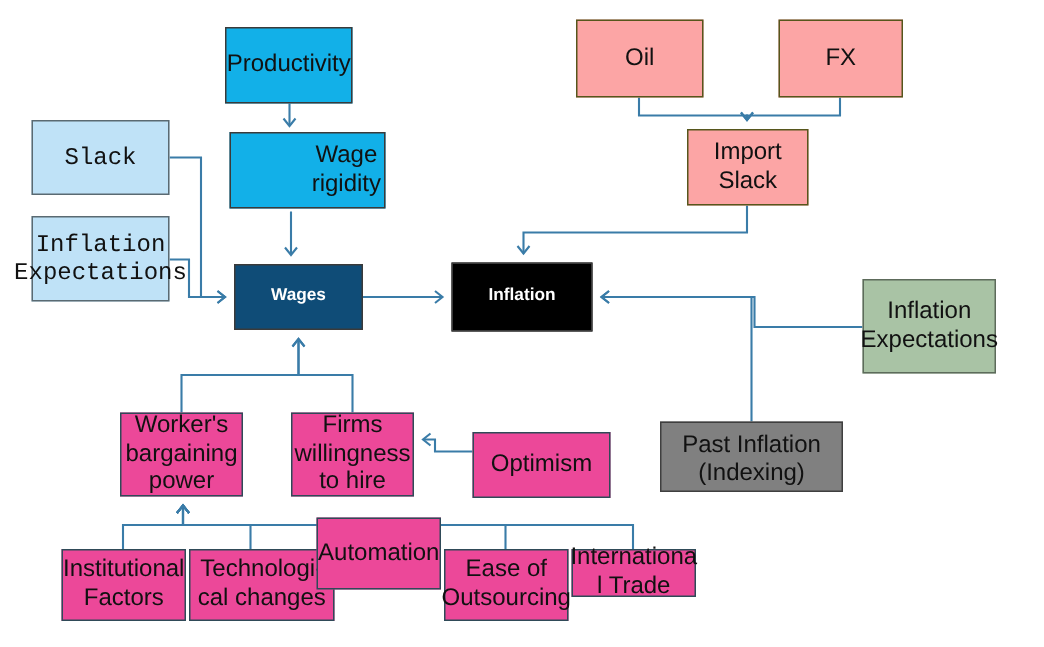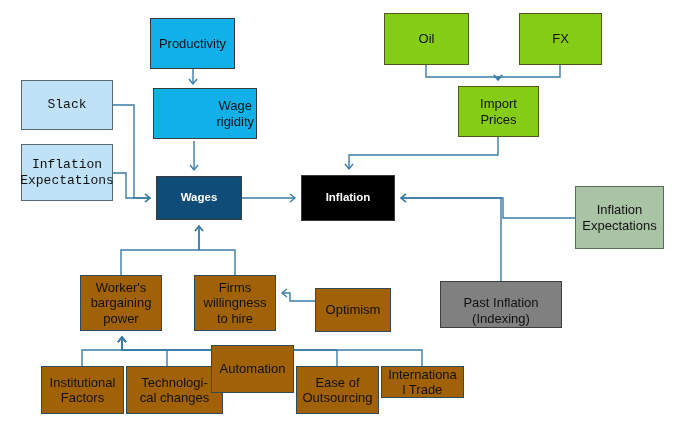--- a/index.html
+++ b/index.html
@@ -8,30 +8,30 @@
   .edges{position:absolute;left:0;top:0;width:696px;height:431px;pointer-events:none;}
   .node{
     position:absolute;
     box-sizing:border-box;
     display:flex;
     align-items:center;
     justify-content:center;
     text-align:center;
     line-height:1.18;
     color:#111111;
-    font-size:13px;
+    font-size:16px;
     border:1.4px solid #4a4a4a;
     padding:1px 2px;
   }
   .n-lightblue{background:#bfe2f7;border-color:#5a6a72;font-family:Liberation Mono, monospace;}
   .n-cyan{background:#12b0e8;border-color:#3a3a3a;}
-  .n-steel{background:#a16207;border-color:#2f4a58;}
+  .n-steel{background:#ec4899;border-color:#2f4a58;}
   .n-navy{background:#0f4c77;border-color:#3a3a3a;color:#ffffff;font-weight:bold;font-size:11.5px;}
   .n-black{background:#000000;border-color:#3a3a3a;color:#ffffff;font-weight:bold;font-size:11.5px;}
-  .n-yellow{background:#84cc16;border-color:#56561c;}
+  .n-yellow{background:#fca5a5;border-color:#56561c;}
   .n-green{background:#a9c3a5;border-color:#5d6b5b;}
   .n-gray{background:#808080;border-color:#3f3f3f;}
 </style>
 </head>
 <body>
 
 <div id="canvas">
   <svg class="edges" viewBox="0 0 696 431">
     <defs>
       <marker id="ar-down" markerWidth="9" markerHeight="9" refX="4.5" refY="7" orient="auto-start-reverse">
@@ -101,41 +101,41 @@
         <span style="white-space: pre-line;">Inflation</span>
       </div>
       <div class="node n-yellow" style="left: 384px; top: 13px; width: 85px; height: 52px;">
         <span style="white-space: pre-line;">Oil</span>
       </div>
       <div class="node n-yellow" style="left: 519px; top: 13px; width: 83px; height: 52px;">
         <span style="white-space: pre-line;">FX</span>
       </div>
       <div class="node n-yellow" style="left: 458px; top: 86px; width: 81px; height: 51px;">
         <span style="white-space: pre-line;">Import
-Prices</span>
+Slack</span>
       </div>
       <div class="node n-green" style="left: 575px; top: 186px; width: 89px; height: 63px;">
         <span style="white-space: pre-line;">Inflation
 Expectations</span>
       </div>
       <div class="node n-gray" style="left: 440px; top: 281px; width: 122px; height: 47px; align-items: flex-end;">
         <span style="white-space: pre-line;">Past Inflation
 (Indexing)</span>
       </div>
       <div class="node n-steel" style="left: 80px; top: 275px; width: 82px; height: 56px;">
         <span style="white-space: pre-line;">Worker's
 bargaining
 power</span>
       </div>
       <div class="node n-steel" style="left: 194px; top: 275px; width: 82px; height: 56px; justify-content: center;">
         <span style="white-space: pre-line;">Firms
 willingness
 to hire</span>
       </div>
-      <div class="node n-steel" style="left: 315px; top: 288px; width: 76px; height: 44px;">
+      <div class="node n-steel" style="left: 315px; top: 288px; width: 92px; height: 44px;">
         <span style="white-space: pre-line;">Optimism</span>
       </div>
       <div class="node n-steel" style="left: 41px; top: 366px; width: 83px; height: 48px;">
         <span style="white-space: pre-line;">Institutional
 Factors</span>
       </div>
       <div class="node n-steel" style="left: 126px; top: 366px; width: 97px; height: 48px;">
         <span style="white-space: pre-line;">Technologi-
 cal changes</span>
       </div>

